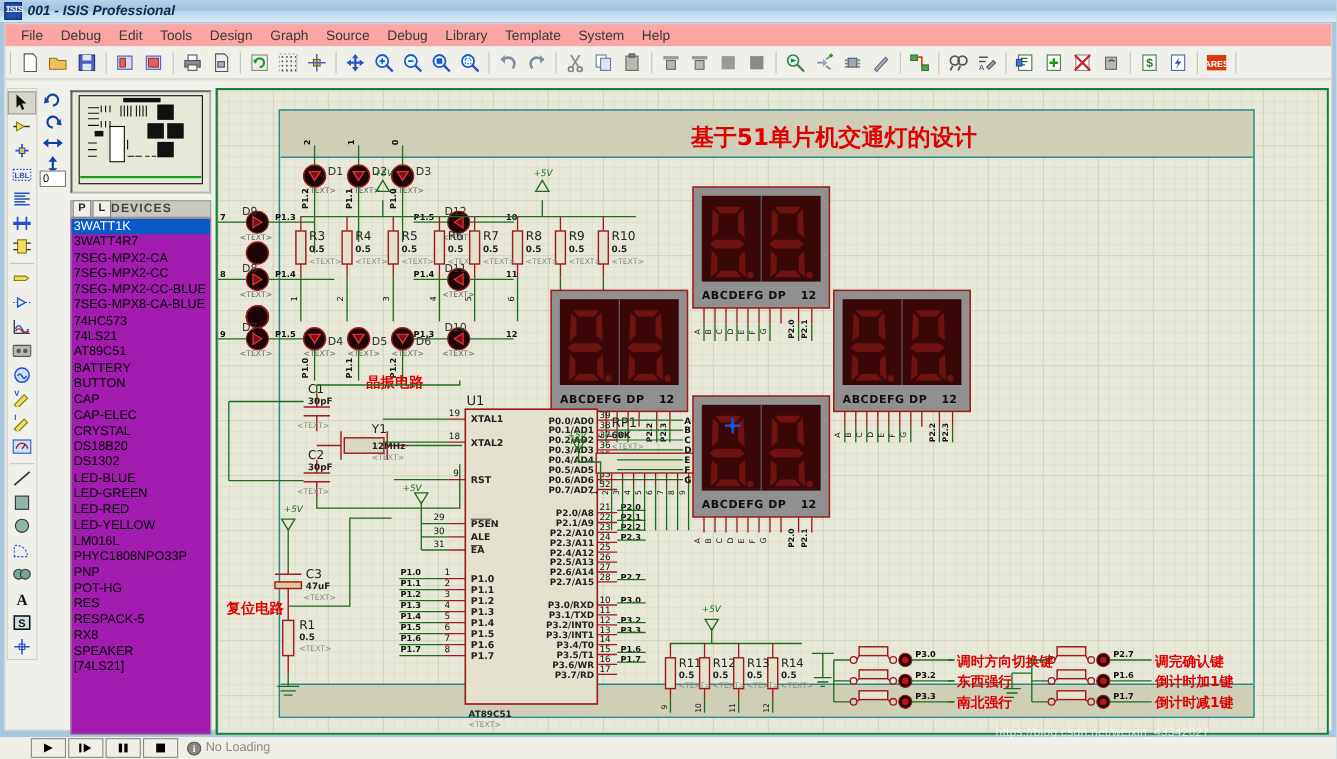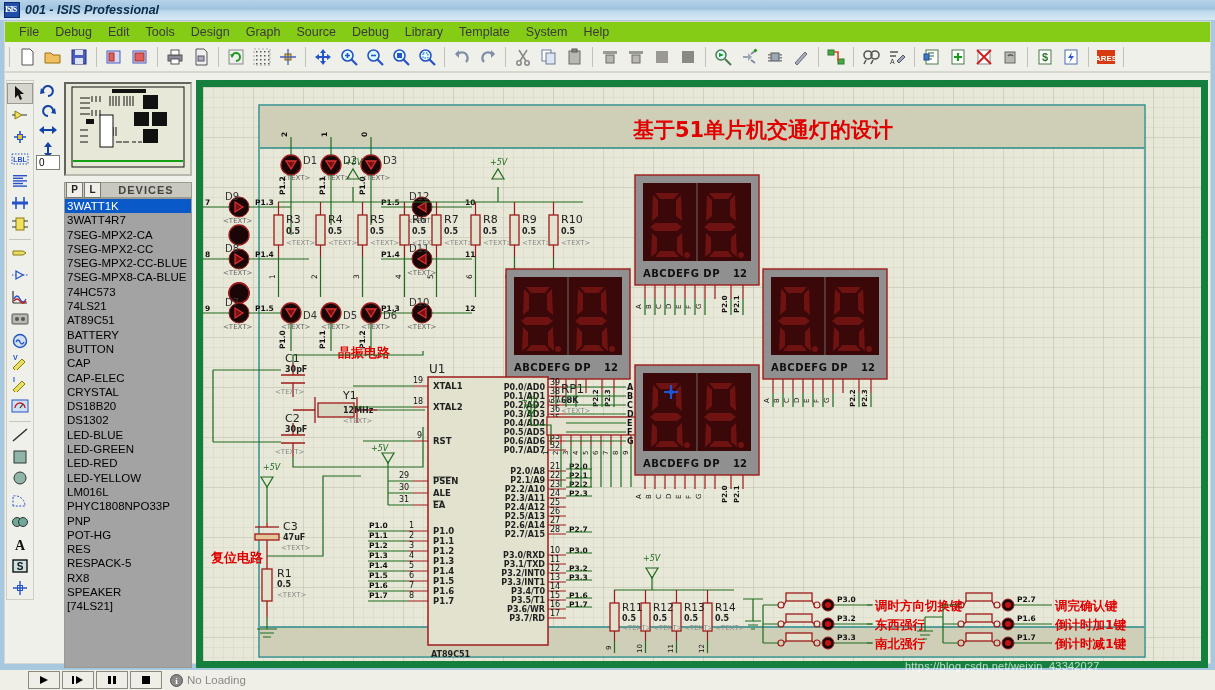--- a/index.html
+++ b/index.html
@@ -12,29 +12,29 @@
   }
   
   #titlebar{
     position:absolute;left:0;top:0;width:1215px;height:20px;
     background:linear-gradient(180deg,#b5d2e8 0%,#9fc3de 45%,#bcd8ec 55%,#d8e9f5 100%);
     display:flex;align-items:center;
   }
   #titlebar .logo{
     width:14px;height:14px;margin:0 5px 0 4px;
     background:#1f4fa8;border:1px solid #0b2a66;
-    color:#fff;font-size:8px;line-height:13px;text-align:left;
-    font-family:Liberation Serif, serif;font-weight:bold;
+    color:#fff;font-size:8px;line-height:13px;text-align:center;
+    font-family:Liberation Mono, monospace;font-weight:bold;
     letter-spacing:-1px;
   }
   #titlebar .ttl{font-size:12.5px;color:#0a2b4a;font-weight:600;font-style:italic;}
   
   #menubar{
     position:absolute;left:4px;top:21px;width:1207px;height:21px;
-    background:#84cc16;border:1px solid #d7d7d0;border-bottom:none;
+    background:#fca5a5;border:1px solid #d7d7d0;border-bottom:none;
     display:flex;align-items:center;padding-left:6px;box-sizing:border-box;
   }
   #menubar .mi{
     padding:2px 8px;color:#3a3a3a;font-size:12.5px;cursor:default;
   }
   
   #toolbar{
     position:absolute;left:4px;top:42px;width:1207px;height:30px;
     background:#f0f0eb;border:1px solid #d7d7d0;border-top:none;
     display:flex;align-items:center;box-sizing:border-box;
@@ -78,34 +78,34 @@
   #devhdr{
     position:absolute;left:64px;top:182px;width:128px;height:16px;
     background:#c8c8be;border:1px solid #9a9a90;box-sizing:border-box;
     display:flex;align-items:center;
   }
   #devhdr .pl{
     width:15px;height:14px;background:#efefe8;border:1px solid #7d7d74;
     font-size:10px;text-align:center;line-height:13px;margin-left:1px;font-weight:bold;color:#222;
   }
   #devhdr .dlabel{
-    flex:1;text-align:center;font-size:11px;letter-spacing:1px;color:#444;font-weight:bold;
+    flex:1;font-size:11px;letter-spacing:1px;color:#444;font-weight:bold;
   }
   
   #devlist{
     position:absolute;left:64px;top:198px;width:128px;height:470px;
-    background:#a3a3a3;border:1px solid #9a9a90;box-sizing:border-box;overflow:hidden;
+    background:#a21caf;border:1px solid #9a9a90;box-sizing:border-box;overflow:hidden;
     font-family:"Liberation Sans",sans-serif;
   }
   #devlist .row{height:14.3px;line-height:14.3px;font-size:11.5px;padding-left:2px;color:#000;white-space:nowrap;}
   #devlist .row.sel{background:#0a59c8;color:#fff;}
   
   #canvaswrap{
     position:absolute;left:196px;top:80px;width:1012px;height:588px;
-    background:#e8e8d8;border:7px solid #15803d;box-sizing:border-box;overflow:hidden;
+    background:#e8e8d8;border:2px solid #15803d;box-sizing:border-box;overflow:hidden;
   }
   #canvas{position:absolute;left:0;top:0;width:1010px;height:586px;}
   
   #statusbar{
     position:absolute;left:0;top:670px;width:1215px;height:20px;
     background:#efefe8;display:flex;align-items:center;
   }
   .anibtn{
     width:30px;height:16px;background:#efefe8;border:1px solid #8a8a80;
     display:flex;align-items:center;justify-content:center;margin-right:2px;

